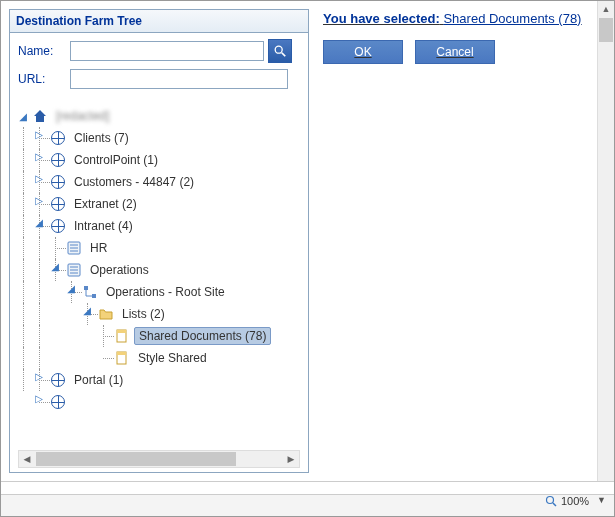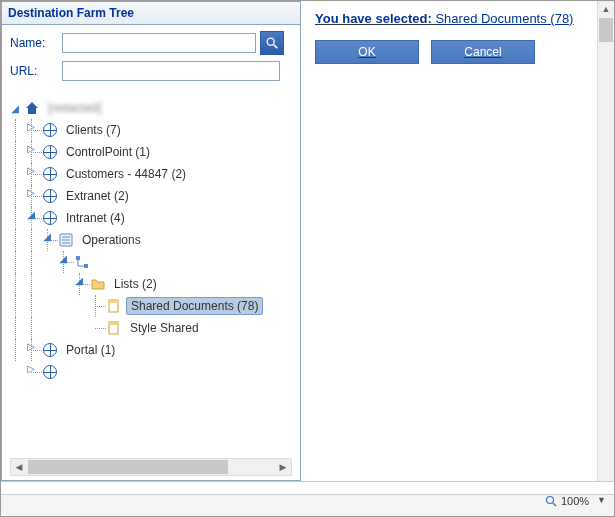--- a/index.html
+++ b/index.html
@@ -21,20 +21,21 @@
   position: relative;
 }
 .content-area {
   display: flex;
   height: 480px;
   border-bottom: 1px solid #ccc;
 }
 .left-panel {
   width: 300px;
   border: 1px solid #8ca6c0;
+  margin: 8px;
   margin-right: 0;
   box-sizing: border-box;
   display: flex;
   flex-direction: column;
 }
 .panel-header {
   background: linear-gradient(#f5f8fb, #e4edf5);
   border-bottom: 1px solid #8ca6c0;
   padding: 4px 6px;
   font-weight: bold;
@@ -154,21 +155,21 @@
   display: flex;
   gap: 12px;
 }
 .btn {
   background: linear-gradient(#5a88c8, #4a78c1);
   border: 1px solid #3b68b0;
   color: #fff;
   font-family: inherit;
   font-size: 12px;
   padding: 4px 0;
-  width: 104px;
+  width: 80px;
   cursor: pointer;
   text-align: center;
 }
 .v-scroll {
   position: absolute;
   right: 0; top: 0; bottom: 0;
   width: 16px;
   background: #f0f0f0;
   border-left: 1px solid #ddd;
 }
@@ -317,48 +318,63 @@
         <div class="node-row">
           <span class="indent dots-v"></span>
           <span class="indent dots-v dots-h"><span class="exp">◢</span></span>
           <span class="icon">
               <span class="globe"></span>
             </span>
           <span class="label">Intranet (4)</span>
         </div>
 
 
-
-        <div class="node-row">
-          <span class="indent dots-v"></span>
-          <span class="indent dots-v"></span>
-          <span class="indent dots-v dots-h"><span class="exp">◢</span></span>
+        <div class="node-row">
+          <span class="indent dots-v"></span>
+          <span class="indent dots-v"></span>
+          <span class="indent dots-v dots-h"></span>
           <span class="icon list-icon">
             <svg viewBox="0 0 14 14">
                 <rect x="1" y="1" width="12" height="12" rx="1" fill="#eef3f8" stroke="#5a88c8"></rect>
                 <line x1="3" y1="4" x2="11" y2="4" stroke="#5a88c8"></line>
                 <line x1="3" y1="7" x2="11" y2="7" stroke="#5a88c8"></line>
                 <line x1="3" y1="10" x2="11" y2="10" stroke="#5a88c8"></line>
               </svg>
           </span>
+          <span class="label">HR</span>
+        </div>
+
+        <div class="node-row">
+          <span class="indent dots-v"></span>
+          <span class="indent dots-v"></span>
+          <span class="indent dots-v dots-h"><span class="exp">◢</span></span>
+          <span class="icon list-icon">
+            <svg viewBox="0 0 14 14">
+                <rect x="1" y="1" width="12" height="12" rx="1" fill="#eef3f8" stroke="#5a88c8"></rect>
+                <line x1="3" y1="4" x2="11" y2="4" stroke="#5a88c8"></line>
+                <line x1="3" y1="7" x2="11" y2="7" stroke="#5a88c8"></line>
+                <line x1="3" y1="10" x2="11" y2="10" stroke="#5a88c8"></line>
+              </svg>
+          </span>
           <span class="label">Operations</span>
         </div>
 
         <div class="node-row">
           <span class="indent dots-v"></span>
           <span class="indent dots-v"></span>
           <span class="indent"></span>
           <span class="indent dots-v dots-h"><span class="exp">◢</span></span>
           <span class="icon sub-icon">
             <svg viewBox="0 0 14 14">
                 <rect x="1" y="1" width="4" height="4" fill="#5a88c8"></rect>
                 <rect x="9" y="9" width="4" height="4" fill="#5a88c8"></rect>
                 <path d="M3 5 V11 H9" stroke="#5a88c8" fill="none"></path>
               </svg>
           </span>
+          <span class="label">Operations - Root Site</span>
         </div>
 
         <div class="node-row">
           <span class="indent dots-v"></span>
           <span class="indent dots-v"></span>
           <span class="indent"></span>
           <span class="indent"></span>
           <span class="indent dots-v dots-h"><span class="exp">◢</span></span>
           <span class="icon folder-icon">
             <svg viewBox="0 0 14 14">

